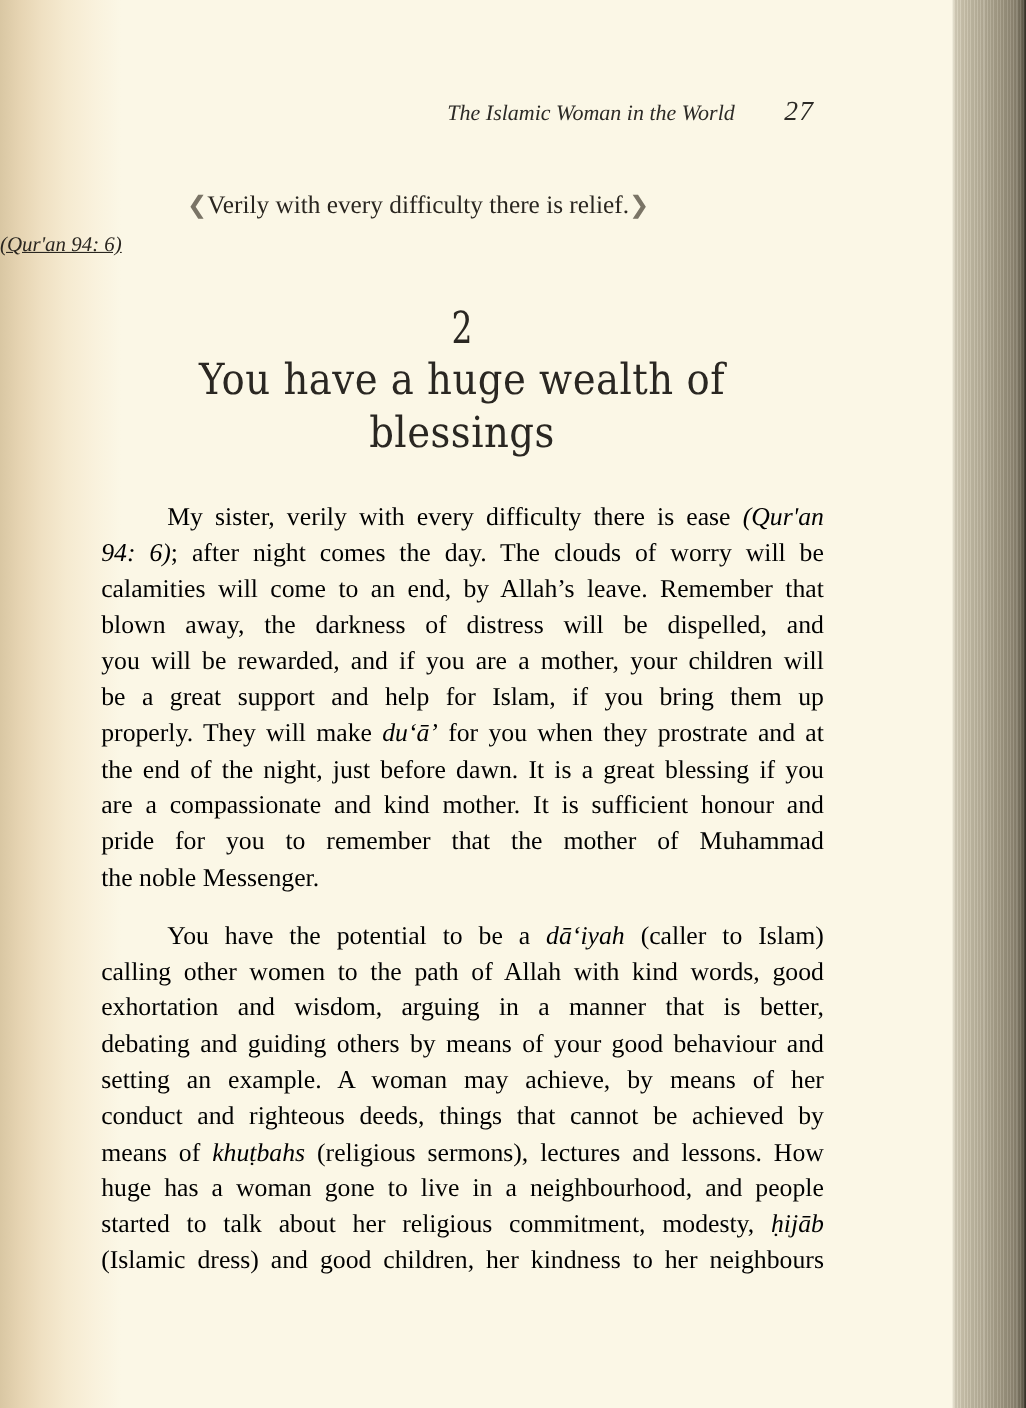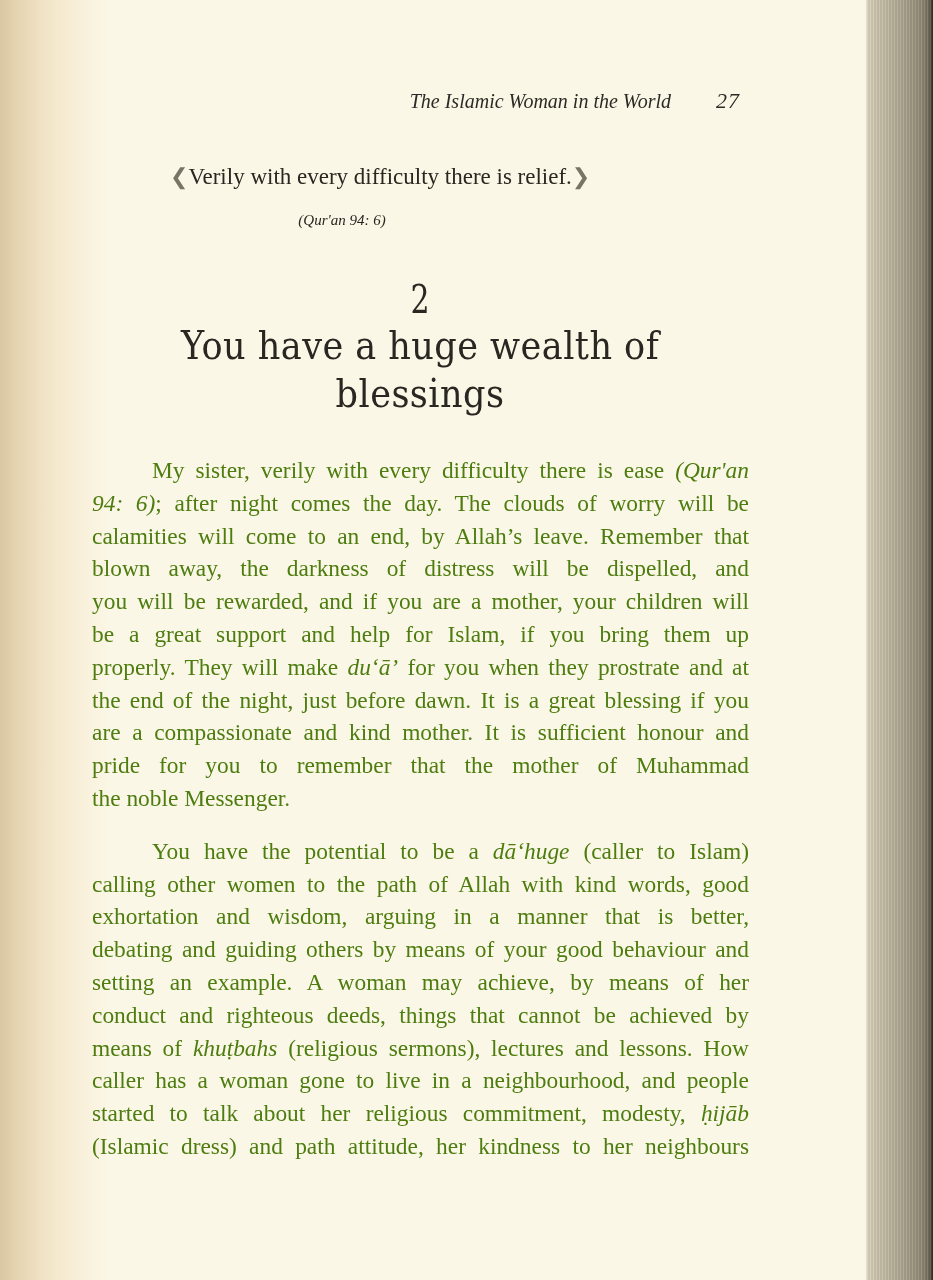--- a/index.html
+++ b/index.html
@@ -47,43 +47,44 @@
     top: 88px;
     left: 0;
     width: 740px;
     text-align: right;
     font-size: 20px;
     font-style: italic;
     color: #2c2a26;
   }
   .running-head .title { margin-right: 40px; }
   .running-head .page-num {
-    font-size: 22px;
+    font-size: 25px;
     letter-spacing: 1px;
   }
 
   .quote {
     position: absolute;
-    top: 164px;
+    top: 174px;
     left: 170px;
     width: 520px;
     font-size: 23px;
   }
   .quote .bracket {
     color: #7a7466;
     font-size: 22px;
   }
   .quote-source {
     position: absolute;
     top: 212px;
     left: 0;
     width: 684px;
-    text-align: center;
+    text-align: left;
     font-style: italic;
-    font-size: 15px;
+    font-size: 19px;
+    text-decoration: underline;
   }
 
   .chapter {
     position: absolute;
     left: 130px;
     width: 580px;
     text-align: center;
     font-family: "DejaVu Serif", serif;
     font-weight: 200;
     color: #2a2722;
@@ -102,21 +103,21 @@
   }
 
   .body-text {
     position: absolute;
     top: 454px;
     left: 92px;
     width: 657px;
     font-size: 23.4px;
     line-height: 32.8px;
     text-align: justify;
-    color: #4d7c0f;
+    color: #000000;
   }
   .body-text p {
     margin: 0;
     text-indent: 60px;
   }
   .body-text p + p {
     margin-top: 20px;
   }
   .body-text .line {
     display: block;
@@ -164,24 +165,24 @@
       <span class="line">blown away, the darkness of distress will be dispelled, and</span>
       <span class="line">you will be rewarded, and if you are a mother, your children will</span>
       <span class="line">be a great support and help for Islam, if you bring them up</span>
       <span class="line">properly. They will make <em>du‘ā’</em> for you when they prostrate and at</span>
       <span class="line">the end of the night, just before dawn. It is a great blessing if you</span>
       <span class="line">are a compassionate and kind mother. It is sufficient honour and</span>
       <span class="line">pride for you to remember that the mother of Muhammad</span>
       <span class="line last">the noble Messenger.</span>
     </p>
     <p>
-      <span class="line indent">You have the potential to be a <em>dā‘huge</em> (caller to Islam)</span>
+      <span class="line indent">You have the potential to be a <em>dā‘iyah</em> (caller to Islam)</span>
       <span class="line">calling other women to the path of Allah with kind words, good</span>
       <span class="line">exhortation and wisdom, arguing in a manner that is better,</span>
       <span class="line">debating and guiding others by means of your good behaviour and</span>
       <span class="line">setting an example. A woman may achieve, by means of her</span>
       <span class="line">conduct and righteous deeds, things that cannot be achieved by</span>
       <span class="line">means of <em>khuṭbahs</em> (religious sermons), lectures and lessons. How</span>
-      <span class="line">caller has a woman gone to live in a neighbourhood, and people</span>
+      <span class="line">huge has a woman gone to live in a neighbourhood, and people</span>
       <span class="line">started to talk about her religious commitment, modesty, <em>ḥijāb</em></span>
-      <span class="line">(Islamic dress) and path attitude, her kindness to her neighbours</span>
+      <span class="line">(Islamic dress) and good children, her kindness to her neighbours</span>
     </p>
   </div>
 
 </body></html>

